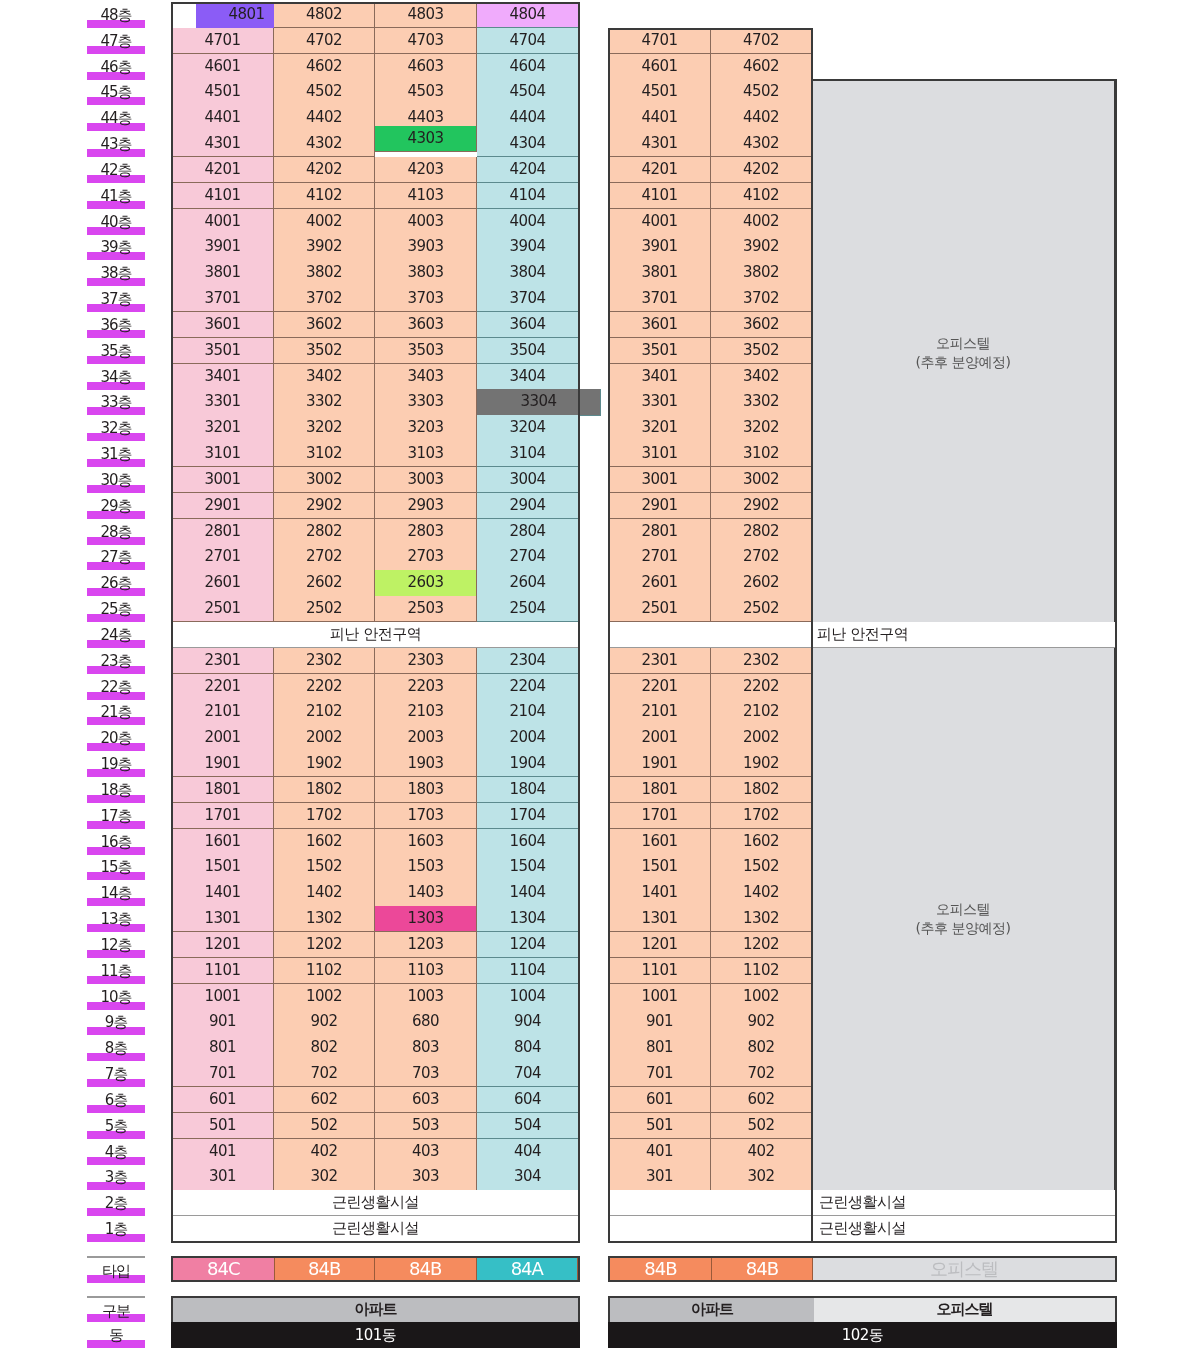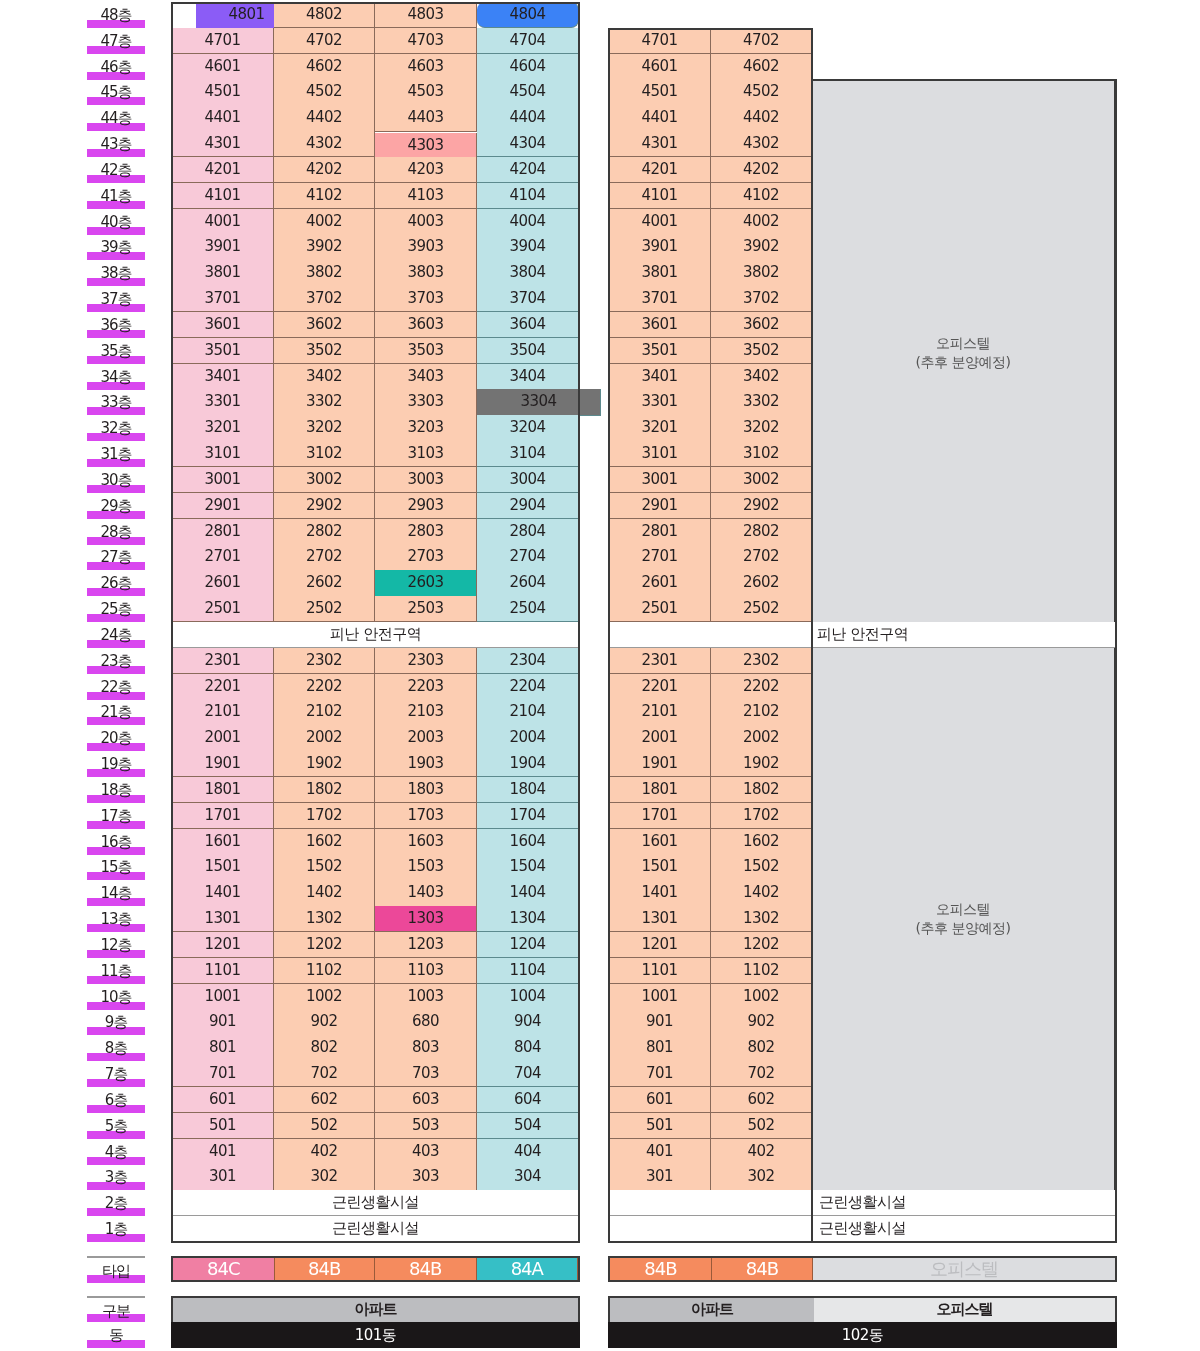--- a/index.html
+++ b/index.html
@@ -71,40 +71,40 @@
     <div class="floor-label" style="top: 1061.03px;">7층</div>
     <div class="floor-label" style="top: 1086.86px;">6층</div>
     <div class="floor-label" style="top: 1112.69px;">5층</div>
     <div class="floor-label" style="top: 1138.52px;">4층</div>
     <div class="floor-label" style="top: 1164.35px;">3층</div>
     <div class="floor-label" style="top: 1190.18px;">2층</div>
     <div class="floor-label" style="top: 1216.01px;">1층</div>
     <div class="cell c-pink" style="left: 172px; top: 2px; width: 102px; height: 35px; line-height: 25.83px; background: #8b5cf6; margin-left: 24px;">4801</div>
     <div class="cell c-orange" style="left: 274px; top: 2px; width: 101px; height: 26.33px; line-height: 25.83px; background: rgb(252, 205, 178);">4802</div>
     <div class="cell c-orange" style="left: 375px; top: 2px; width: 102px; height: 26.33px; line-height: 25.83px; background: rgb(252, 205, 178);">4803</div>
-    <div class="cell c-cyan" style="left: 477px; top: 2px; width: 102px; height: 26.33px; line-height: 25.83px; background: #3b82f6; border-radius: 8px;">4804</div>
+    <div class="cell c-cyan" style="left: 477px; top: 2px; width: 102px; height: 26.33px; line-height: 25.83px; background: #f0abfc;">4804</div>
     <div class="cell c-pink" style="left: 172px; top: 27.83px; width: 102px; height: 26.33px; line-height: 25.83px; background: rgb(248, 201, 216);">4701</div>
     <div class="cell c-orange" style="left: 274px; top: 27.83px; width: 101px; height: 26.33px; line-height: 25.83px; background: rgb(252, 205, 178);">4702</div>
     <div class="cell c-orange" style="left: 375px; top: 27.83px; width: 102px; height: 26.33px; line-height: 25.83px; background: rgb(252, 205, 178);">4703</div>
     <div class="cell c-cyan" style="left: 477px; top: 27.83px; width: 102px; height: 26.33px; line-height: 25.83px; background: rgb(189, 227, 231);">4704</div>
     <div class="cell c-pink" style="left: 172px; top: 53.66px; width: 102px; height: 26.33px; line-height: 25.83px; background: rgb(248, 201, 216);">4601</div>
     <div class="cell c-orange" style="left: 274px; top: 53.66px; width: 101px; height: 26.33px; line-height: 25.83px; background: rgb(252, 205, 178);">4602</div>
     <div class="cell c-orange" style="left: 375px; top: 53.66px; width: 102px; height: 26.33px; line-height: 25.83px; background: rgb(252, 205, 178);">4603</div>
     <div class="cell c-cyan" style="left: 477px; top: 53.66px; width: 102px; height: 26.33px; line-height: 25.83px; background: rgb(189, 227, 231);">4604</div>
     <div class="cell c-pink" style="left: 172px; top: 79.49px; width: 102px; height: 26.33px; line-height: 25.83px; background: rgb(248, 201, 216);">4501</div>
     <div class="cell c-orange" style="left: 274px; top: 79.49px; width: 101px; height: 26.33px; line-height: 25.83px; background: rgb(252, 205, 178);">4502</div>
     <div class="cell c-orange" style="left: 375px; top: 79.49px; width: 102px; height: 26.33px; line-height: 25.83px; background: rgb(252, 205, 178);">4503</div>
     <div class="cell c-cyan" style="left: 477px; top: 79.49px; width: 102px; height: 26.33px; line-height: 25.83px; background: rgb(189, 227, 231);">4504</div>
     <div class="cell c-pink" style="left: 172px; top: 105.32px; width: 102px; height: 26.33px; line-height: 25.83px; background: rgb(248, 201, 216);">4401</div>
     <div class="cell c-orange" style="left: 274px; top: 105.32px; width: 101px; height: 26.33px; line-height: 25.83px; background: rgb(252, 205, 178);">4402</div>
     <div class="cell c-orange" style="left: 375px; top: 105.32px; width: 102px; height: 26.33px; line-height: 25.83px; background: rgb(252, 205, 178);">4403</div>
     <div class="cell c-cyan" style="left: 477px; top: 105.32px; width: 102px; height: 26.33px; line-height: 25.83px; background: rgb(189, 227, 231);">4404</div>
     <div class="cell c-pink" style="left: 172px; top: 131.15px; width: 102px; height: 26.33px; line-height: 25.83px; background: rgb(248, 201, 216);">4301</div>
     <div class="cell c-orange" style="left: 274px; top: 131.15px; width: 101px; height: 26.33px; line-height: 25.83px; background: rgb(252, 205, 178);">4302</div>
-    <div class="cell c-orange" style="left: 375px; top: 133px; width: 102px; height: 26.33px; line-height: 25.83px; background: #fca5a5;">4303</div>
+    <div class="cell c-orange" style="left: 375px; top: 126px; width: 102px; height: 26.33px; line-height: 25.83px; background: #22c55e;">4303</div>
     <div class="cell c-cyan" style="left: 477px; top: 131.15px; width: 102px; height: 26.33px; line-height: 25.83px; background: rgb(189, 227, 231);">4304</div>
     <div class="cell c-pink" style="left: 172px; top: 156.98px; width: 102px; height: 26.33px; line-height: 25.83px; background: rgb(248, 201, 216);">4201</div>
     <div class="cell c-orange" style="left: 274px; top: 156.98px; width: 101px; height: 26.33px; line-height: 25.83px; background: rgb(252, 205, 178);">4202</div>
     <div class="cell c-orange" style="left: 375px; top: 156.98px; width: 102px; height: 26.33px; line-height: 25.83px; background: rgb(252, 205, 178);">4203</div>
     <div class="cell c-cyan" style="left: 477px; top: 156.98px; width: 102px; height: 26.33px; line-height: 25.83px; background: rgb(189, 227, 231);">4204</div>
     <div class="cell c-pink" style="left: 172px; top: 182.81px; width: 102px; height: 26.33px; line-height: 25.83px; background: rgb(248, 201, 216);">4101</div>
     <div class="cell c-orange" style="left: 274px; top: 182.81px; width: 101px; height: 26.33px; line-height: 25.83px; background: rgb(252, 205, 178);">4102</div>
     <div class="cell c-orange" style="left: 375px; top: 182.81px; width: 102px; height: 26.33px; line-height: 25.83px; background: rgb(252, 205, 178);">4103</div>
     <div class="cell c-cyan" style="left: 477px; top: 182.81px; width: 102px; height: 26.33px; line-height: 25.83px; background: rgb(189, 227, 231);">4104</div>
     <div class="cell c-pink" style="left: 172px; top: 208.64px; width: 102px; height: 26.33px; line-height: 25.83px; background: rgb(248, 201, 216);">4001</div>
@@ -158,21 +158,21 @@
     <div class="cell c-pink" style="left: 172px; top: 518.6px; width: 102px; height: 26.33px; line-height: 25.83px; background: rgb(248, 201, 216);">2801</div>
     <div class="cell c-orange" style="left: 274px; top: 518.6px; width: 101px; height: 26.33px; line-height: 25.83px; background: rgb(252, 205, 178);">2802</div>
     <div class="cell c-orange" style="left: 375px; top: 518.6px; width: 102px; height: 26.33px; line-height: 25.83px; background: rgb(252, 205, 178);">2803</div>
     <div class="cell c-cyan" style="left: 477px; top: 518.6px; width: 102px; height: 26.33px; line-height: 25.83px; background: rgb(189, 227, 231);">2804</div>
     <div class="cell c-pink" style="left: 172px; top: 544.43px; width: 102px; height: 26.33px; line-height: 25.83px; background: rgb(248, 201, 216);">2701</div>
     <div class="cell c-orange" style="left: 274px; top: 544.43px; width: 101px; height: 26.33px; line-height: 25.83px; background: rgb(252, 205, 178);">2702</div>
     <div class="cell c-orange" style="left: 375px; top: 544.43px; width: 102px; height: 26.33px; line-height: 25.83px; background: rgb(252, 205, 178);">2703</div>
     <div class="cell c-cyan" style="left: 477px; top: 544.43px; width: 102px; height: 26.33px; line-height: 25.83px; background: rgb(189, 227, 231);">2704</div>
     <div class="cell c-pink" style="left: 172px; top: 570.26px; width: 102px; height: 26.33px; line-height: 25.83px; background: rgb(248, 201, 216);">2601</div>
     <div class="cell c-orange" style="left: 274px; top: 570.26px; width: 101px; height: 26.33px; line-height: 25.83px; background: rgb(252, 205, 178);">2602</div>
-    <div class="cell c-orange" style="left: 375px; top: 570.26px; width: 102px; height: 26.33px; line-height: 25.83px; background: #14b8a6;">2603</div>
+    <div class="cell c-orange" style="left: 375px; top: 570.26px; width: 102px; height: 26.33px; line-height: 25.83px; background: #bef264;">2603</div>
     <div class="cell c-cyan" style="left: 477px; top: 570.26px; width: 102px; height: 26.33px; line-height: 25.83px; background: rgb(189, 227, 231);">2604</div>
     <div class="cell c-pink" style="left: 172px; top: 596.09px; width: 102px; height: 26.33px; line-height: 25.83px; background: rgb(248, 201, 216);">2501</div>
     <div class="cell c-orange" style="left: 274px; top: 596.09px; width: 101px; height: 26.33px; line-height: 25.83px; background: rgb(252, 205, 178);">2502</div>
     <div class="cell c-orange" style="left: 375px; top: 596.09px; width: 102px; height: 26.33px; line-height: 25.83px; background: rgb(252, 205, 178);">2503</div>
     <div class="cell c-cyan" style="left: 477px; top: 596.09px; width: 102px; height: 26.33px; line-height: 25.83px; background: rgb(189, 227, 231);">2504</div>
     <div class="cell c-pink" style="left: 172px; top: 647.75px; width: 102px; height: 26.33px; line-height: 25.83px; background: rgb(248, 201, 216);">2301</div>
     <div class="cell c-orange" style="left: 274px; top: 647.75px; width: 101px; height: 26.33px; line-height: 25.83px; background: rgb(252, 205, 178);">2302</div>
     <div class="cell c-orange" style="left: 375px; top: 647.75px; width: 102px; height: 26.33px; line-height: 25.83px; background: rgb(252, 205, 178);">2303</div>
     <div class="cell c-cyan" style="left: 477px; top: 647.75px; width: 102px; height: 26.33px; line-height: 25.83px; background: rgb(189, 227, 231);">2304</div>
     <div class="cell c-pink" style="left: 172px; top: 673.58px; width: 102px; height: 26.33px; line-height: 25.83px; background: rgb(248, 201, 216);">2201</div>

